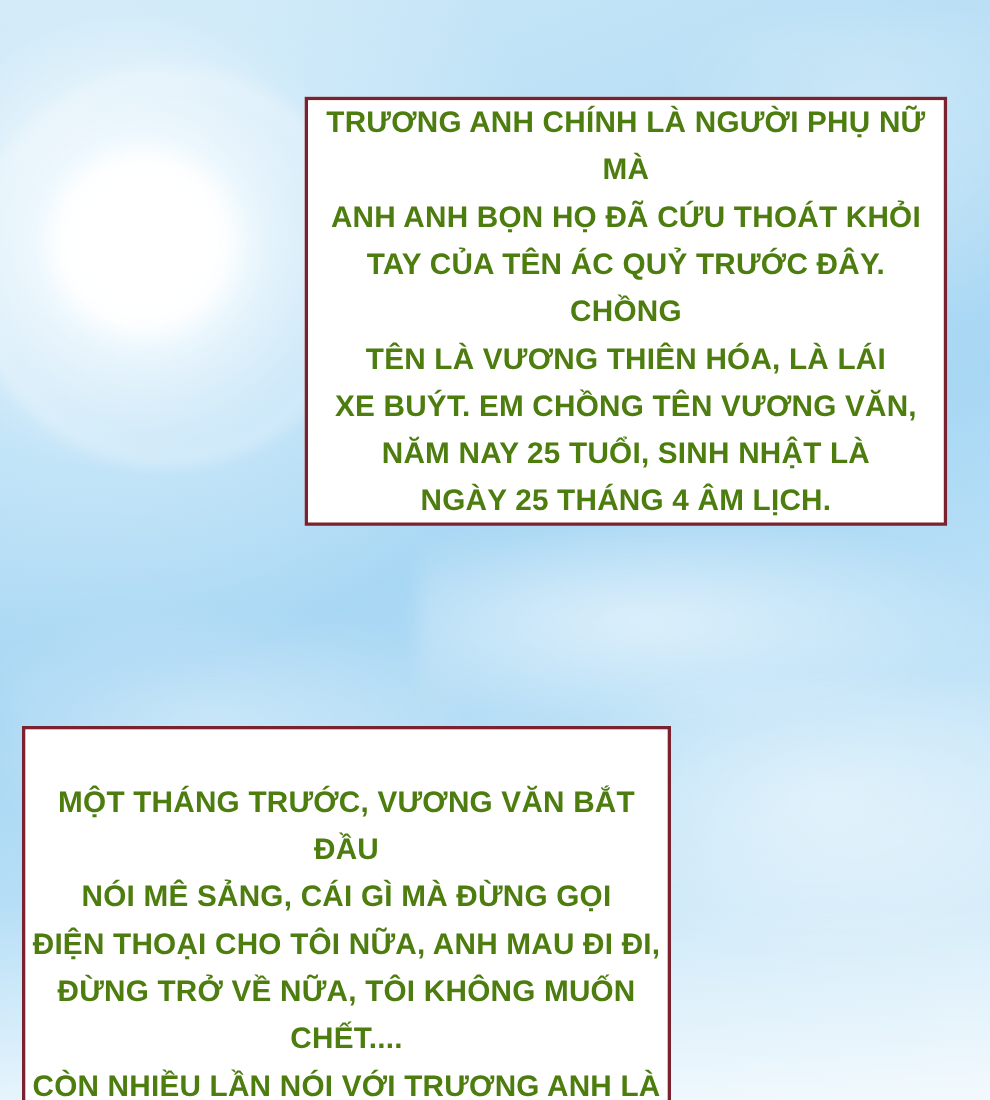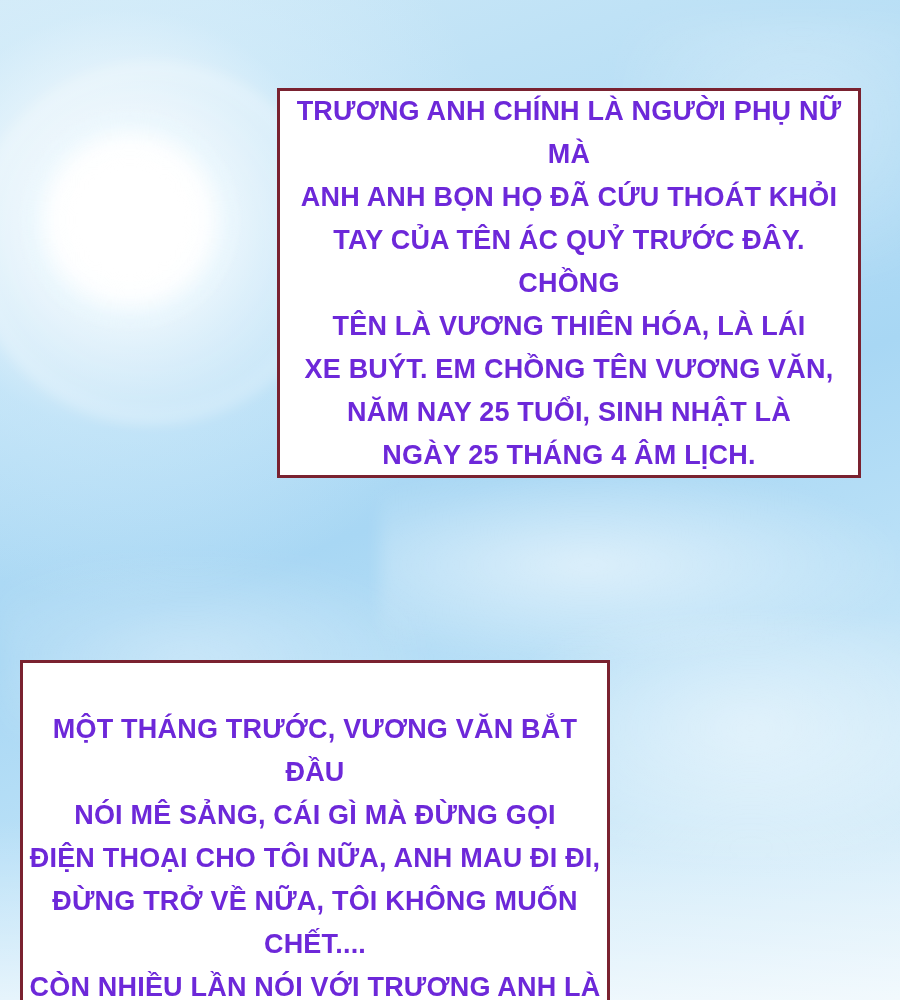--- a/index.html
+++ b/index.html
@@ -106,21 +106,21 @@
   .caption-box {
     position: absolute;
     background: #ffffff;
     border: 3px solid #7a2230;
     box-sizing: border-box;
     display: flex;
     align-items: center;
     justify-content: center;
   }
   .caption-text {
-    color: #6d28d9;
+    color: #4d7c0f;
     font-weight: 700;
     text-align: center;
     letter-spacing: 0.2px;
     text-transform: uppercase;
     white-space: pre-line;
   }
   #box-1 {
     left: 277px;
     top: 88px;
     width: 584px;

